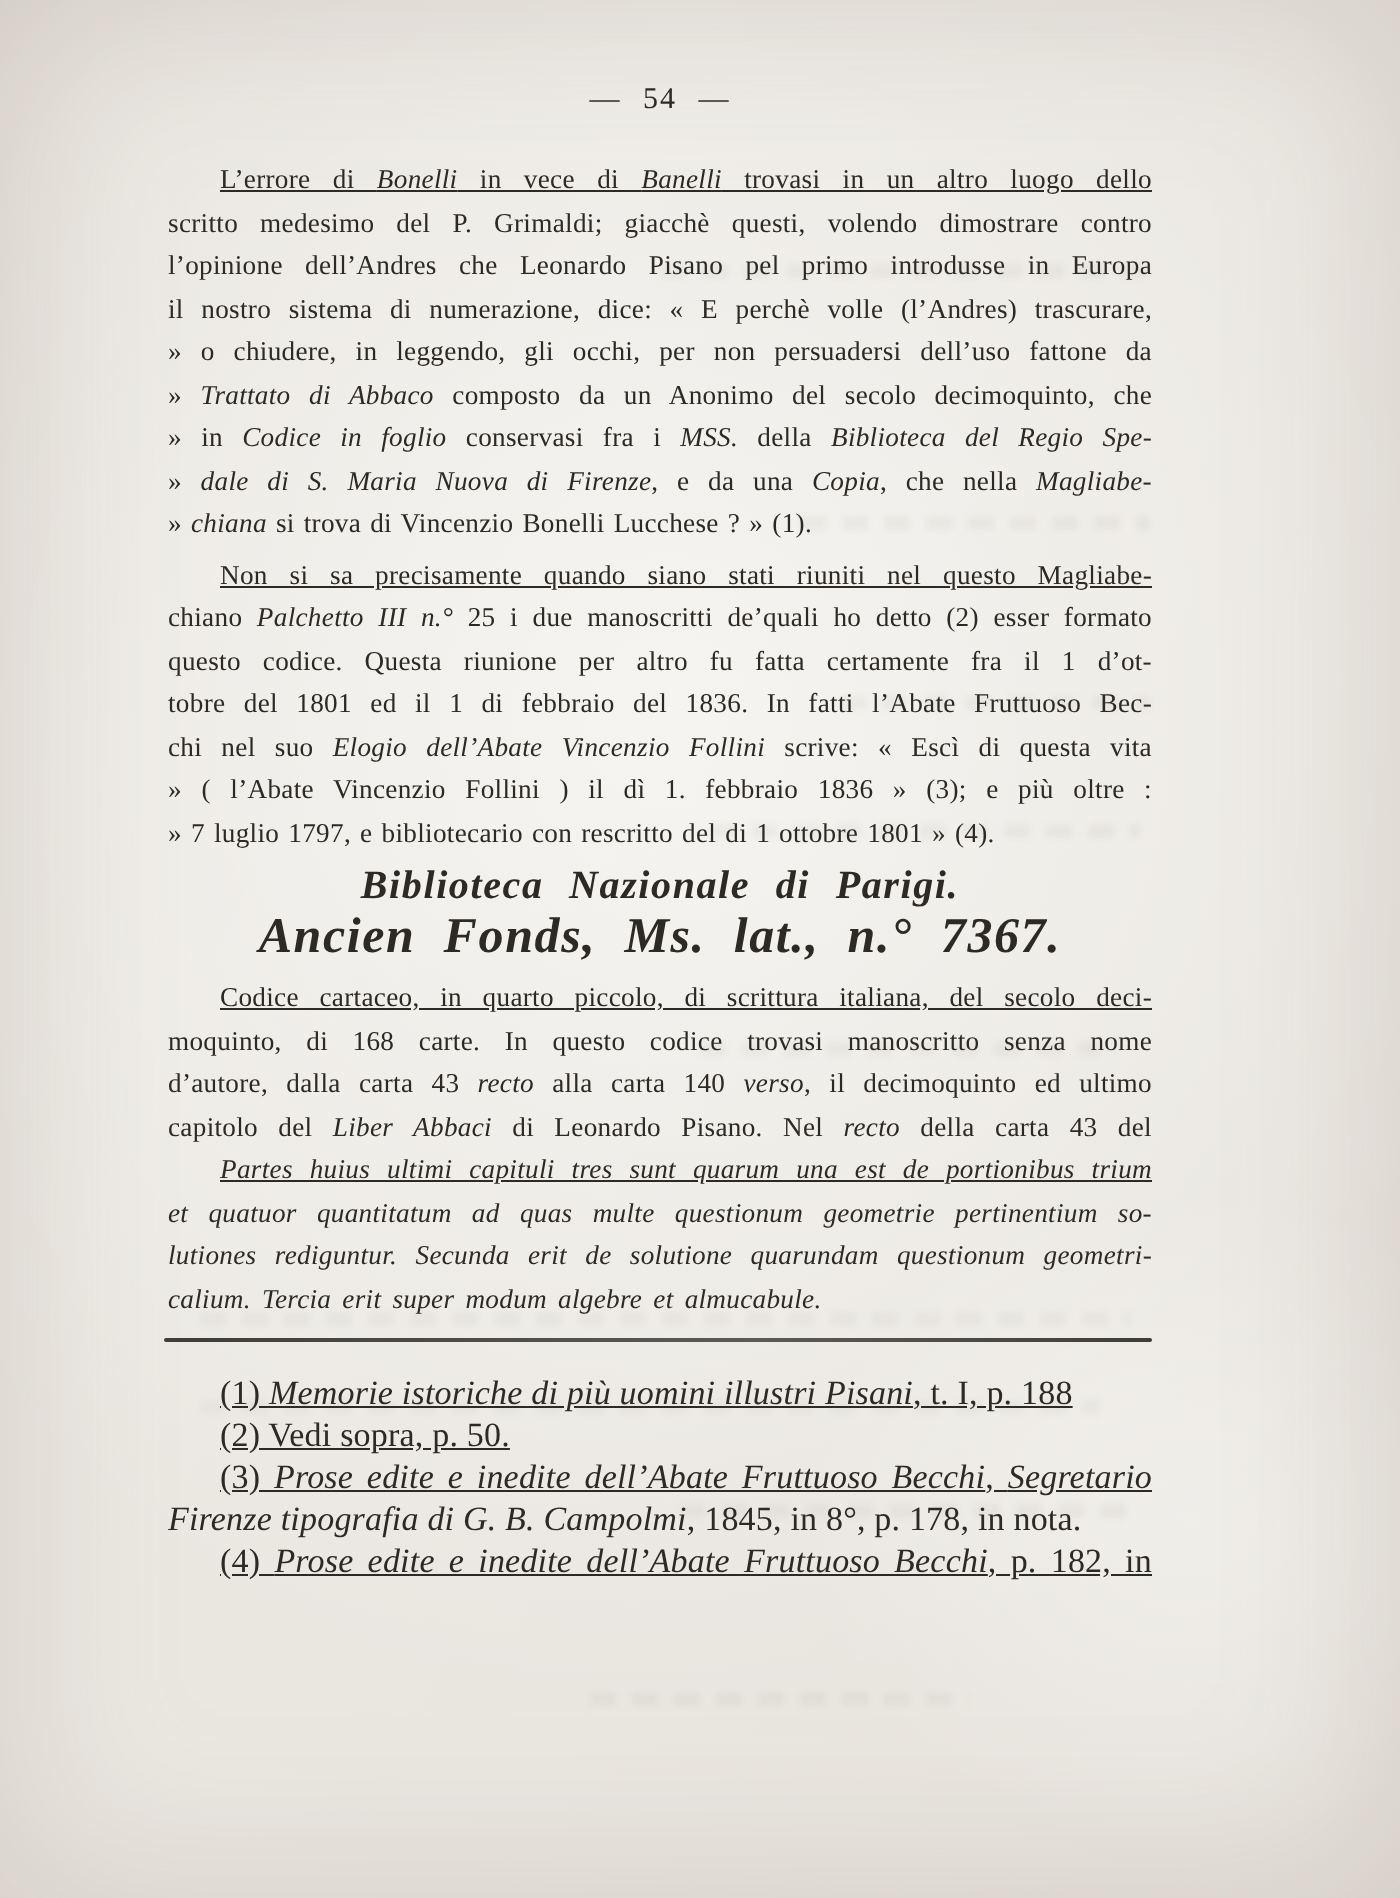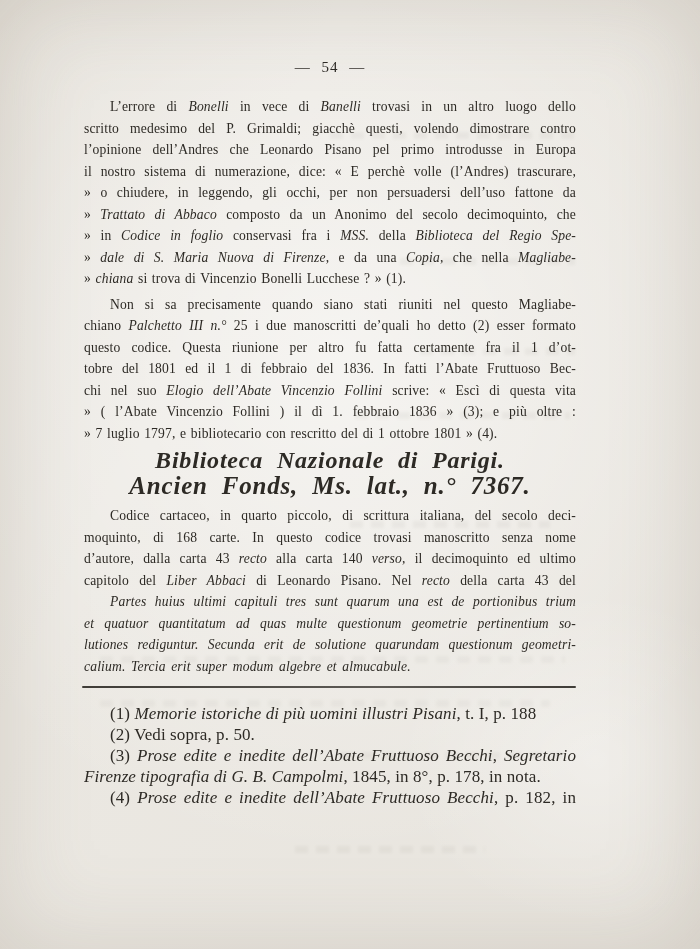--- a/index.html
+++ b/index.html
@@ -18,21 +18,21 @@
     background-image:
       radial-gradient(ellipse 90% 70% at 48% 38%, rgba(255,255,255,0.55), rgba(255,255,255,0) 75%),
       radial-gradient(ellipse 40% 25% at 85% 80%, rgba(255,255,255,0.35), rgba(255,255,255,0) 70%),
       linear-gradient(115deg, rgba(190,182,168,0.10) 0%, rgba(255,255,255,0) 30%, rgba(190,182,168,0.08) 100%);
     box-shadow: inset 0 0 90px rgba(130,120,100,0.22);
     font-family:"Liberation Serif", serif;
     color:var(--ink);
   }
   .sheet{
     position:absolute;
-    left:84px; top:59px;
+    left:84px; top:42px;
     width:492px;
   }
   .page-number{
     text-align:center;
     font-size:15px;
     letter-spacing:1px;
     word-spacing:6px;
     height:21px;
   }
   .body-text{
@@ -42,33 +42,33 @@
   }
   .tline{
     height:var(--line-h);
     line-height:var(--line-h);
     overflow:hidden;
     text-align:justify;
     text-align-last:justify;
     white-space:normal;
   }
   .tline.last{ text-align-last:left; }
-  .tline.indent{ text-indent:26px; }
+  .tline.indent{ text-indent:26px;text-decoration:underline; }
   em{ font-style:italic; }
   .para1{ margin-top:16px; }
   .para2{ margin-top:4px; }
   .section-heading{
     margin-top:3px;
     text-align:center;
     font-style:italic;
     font-weight:bold;
     letter-spacing:0.8px;
     word-spacing:7px;
   }
-  .heading-line-1{ font-size:24px; line-height:26px; }
+  .heading-line-1{ font-size:20px; line-height:26px; }
   .heading-line-2{ font-size:25px; line-height:25px; }
   .para3{ margin-top:7px; }
   .latin-quote{ margin-top:0px; }
   .latin-quote .tline{ word-spacing:2px; }
   .footnote-separator{
     margin-top:9px;
     margin-left:-2px;
     width:494px;
     height:2px;
     background:linear-gradient(90deg, rgba(45,42,37,0.9), rgba(45,42,37,0.75) 60%, rgba(45,42,37,0.9));

